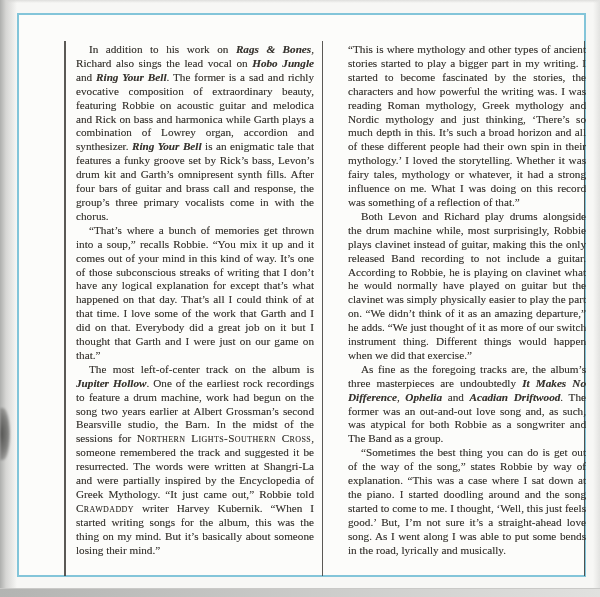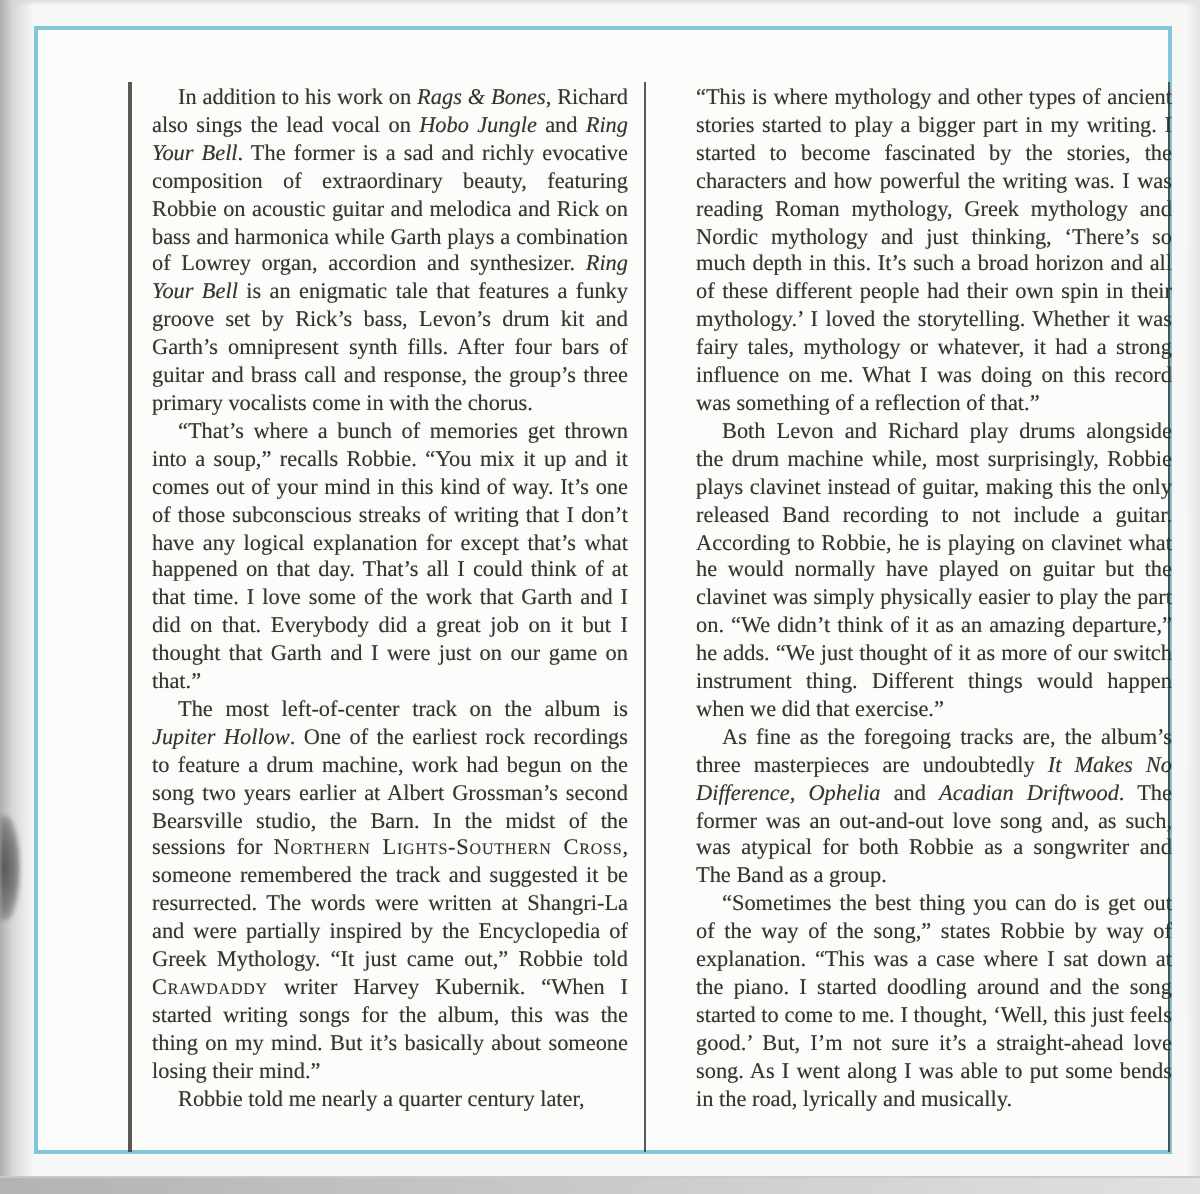--- a/index.html
+++ b/index.html
@@ -39,21 +39,21 @@
   .col{
     position:absolute;top:28px;width:238px;max-height:538px;overflow:hidden;
     font-size:11.2px;line-height:13.9px;color:var(--ink);
     text-align:justify;
     text-shadow:0 0 .4px rgba(55,52,47,.45);
   }
   .col-left{left:57px;}
   .col-right{left:329px;}
   .para{margin:0;padding:0;}
   .para.indent{text-indent:13px;}
-  .title{font-weight:normal;font-style:italic;}
+  .title{font-weight:bold;font-style:italic;}
   .sc{font-variant:small-caps;letter-spacing:.4px;}
 </style>
 </head>
 <body>
 
 <div class="scan">
   <div class="edge-top"></div>
   <div class="edge-left"></div>
   <div class="edge-right"></div>
   <div class="edge-bottom"></div>
@@ -61,21 +61,20 @@
 
   <div class="paper">
     <div class="rule rule-left"></div>
     <div class="rule rule-mid"></div>
     <div class="rule rule-right"></div>
 
     <div class="col col-left">
         <p class="para indent"><span>In addition to his work on </span><span class="title">Rags &amp; Bones</span><span>, Richard also sings the lead vocal on </span><span class="title">Hobo Jungle</span><span> and </span><span class="title">Ring Your Bell</span><span>. The former is a sad and richly evocative composition of extraordinary beauty, featuring Robbie on acoustic guitar and melodica and Rick on bass and harmonica while Garth plays a combination of Lowrey organ, accordion and synthesizer. </span><span class="title">Ring Your Bell</span><span> is an enigmatic tale that features a funky groove set by Rick’s bass, Levon’s drum kit and Garth’s omnipresent synth fills. After four bars of guitar and brass call and response, the group’s three primary vocalists come in with the chorus.</span></p>
         <p class="para indent"><span>“That’s where a bunch of memories get thrown into a soup,” recalls Robbie. “You mix it up and it comes out of your mind in this kind of way. It’s one of those subconscious streaks of writing that I don’t have any logical explanation for except that’s what happened on that day. That’s all I could think of at that time. I love some of the work that Garth and I did on that. Everybody did a great job on it but I thought that Garth and I were just on our game on that.”</span></p>
         <p class="para indent"><span>The most left-of-center track on the album is </span><span class="title">Jupiter Hollow</span><span>. One of the earliest rock recordings to feature a drum machine, work had begun on the song two years earlier at Albert Grossman’s second Bearsville studio, the Barn. In the midst of the sessions for </span><span class="sc">Northern Lights-Southern Cross</span><span>, someone remembered the track and suggested it be resurrected. The words were written at Shangri-La and were partially inspired by the Encyclopedia of Greek Mythology. “It just came out,” Robbie told </span><span class="sc">Crawdaddy</span><span> writer Harvey Kubernik. “When I started writing songs for the album, this was the thing on my mind. But it’s basically about someone losing their mind.”</span></p>
-        <p class="para indent"><span>Robbie told me nearly a quarter century later,</span></p>
       </div>
     <div class="col col-right">
         <p class="para"><span>“This is where mythology and other types of ancient stories started to play a bigger part in my writing. I started to become fascinated by the stories, the characters and how powerful the writing was. I was reading Roman mythology, Greek mythology and Nordic mythology and just thinking, ‘There’s so much depth in this. It’s such a broad horizon and all of these different people had their own spin in their mythology.’ I loved the storytelling. Whether it was fairy tales, mythology or whatever, it had a strong influence on me. What I was doing on this record was something of a reflection of that.”</span></p>
         <p class="para indent"><span>Both Levon and Richard play drums alongside the drum machine while, most surprisingly, Robbie plays clavinet instead of guitar, making this the only released Band recording to not include a guitar. According to Robbie, he is playing on clavinet what he would normally have played on guitar but the clavinet was simply physically easier to play the part on. “We didn’t think of it as an amazing departure,” he adds. “We just thought of it as more of our switch instrument thing. Different things would happen when we did that exercise.”</span></p>
         <p class="para indent"><span>As fine as the foregoing tracks are, the album’s three masterpieces are undoubtedly </span><span class="title">It Makes No Difference</span><span>, </span><span class="title">Ophelia</span><span> and </span><span class="title">Acadian Driftwood</span><span>. The former was an out-and-out love song and, as such, was atypical for both Robbie as a songwriter and The Band as a group.</span></p>
         <p class="para indent"><span>“Sometimes the best thing you can do is get out of the way of the song,” states Robbie by way of explanation. “This was a case where I sat down at the piano. I started doodling around and the song started to come to me. I thought, ‘Well, this just feels good.’ But, I’m not sure it’s a straight-ahead love song. As I went along I was able to put some bends in the road, lyrically and musically.</span></p>
       </div>
   </div>
 </div>
 

